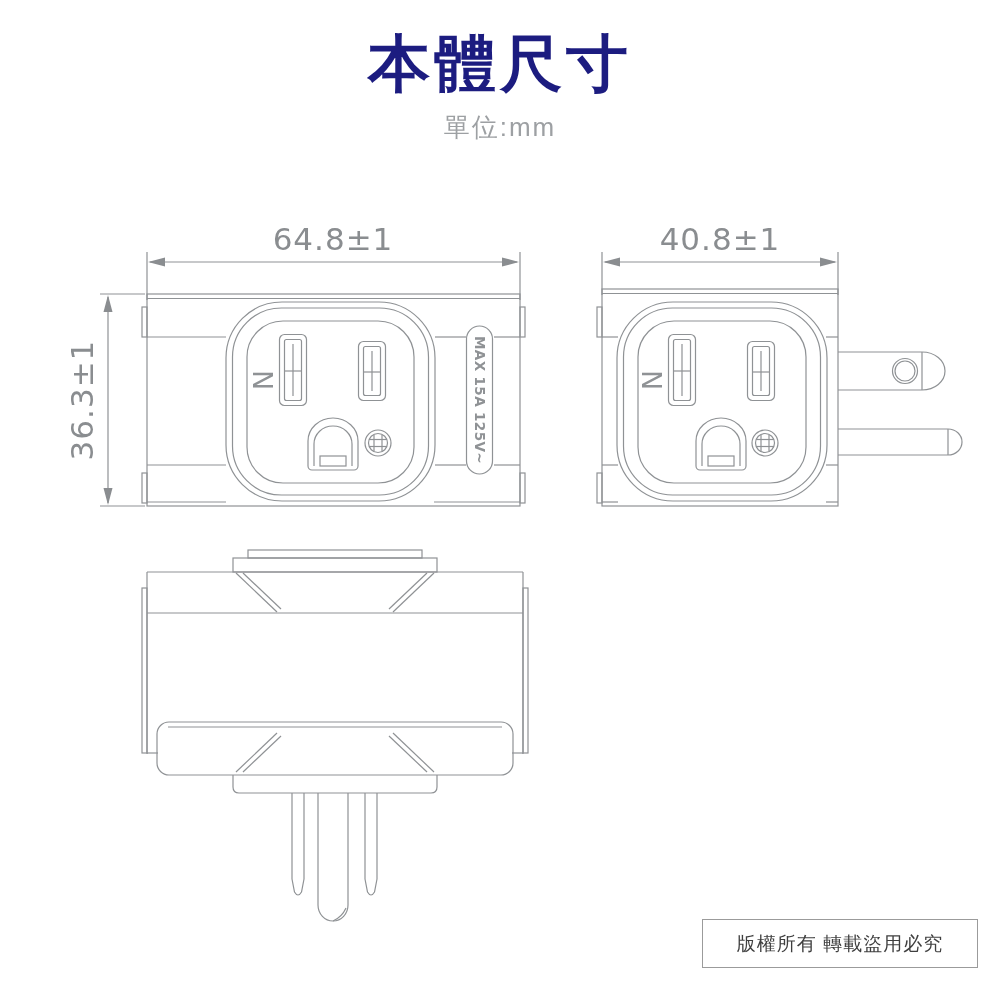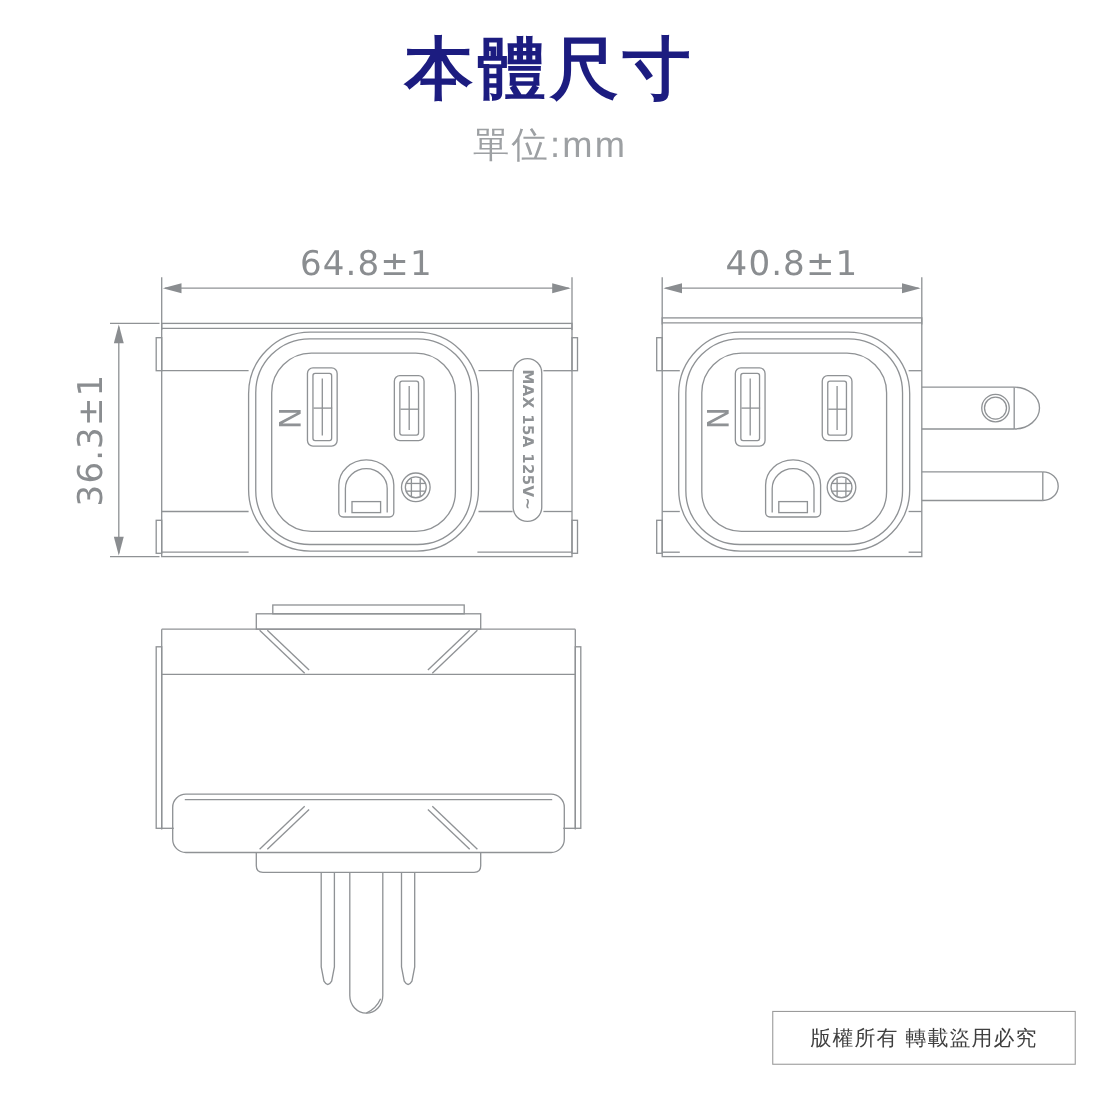--- a/index.html
+++ b/index.html
@@ -1,20 +1,20 @@
 <!DOCTYPE html>
 <html><head>
 <meta charset="utf-8">
 <style>
   html,body{margin:0;padding:0;background:#ffffff;}
   .stage{position:relative;width:987px;height:1000px;background:#ffffff;overflow:hidden;
          font-family:"Liberation Sans","DejaVu Sans",sans-serif;}
   .hdr{position:absolute;left:0;top:0;width:1000px;text-align:center;}
   .title{margin-top:30px;font-size:62px;font-weight:700;letter-spacing:4px;color:#1c1c80;line-height:1.1;}
-  .subtitle{margin-top:12px;font-size:33px;letter-spacing:2px;color:#9da0a3;font-weight:400;}
+  .subtitle{margin-top:12px;font-size:26px;letter-spacing:2px;color:#9da0a3;font-weight:400;}
   svg.draw{position:absolute;left:0;top:0;}
   .ln{stroke:#8f9295;stroke-width:1.2;fill:none;stroke-linecap:butt;}
   .lnr{stroke:#8f9295;stroke-width:1.2;fill:none;}
   .arw{fill:#8a8d90;stroke:none;}
   .dim{fill:#8a8d90;font-size:31px;letter-spacing:1px;font-family:"DejaVu Sans","Liberation Sans",sans-serif;}
   .emb{fill:#8f9295;font-size:27px;font-weight:400;font-family:"DejaVu Sans","Liberation Sans",sans-serif;}
   .rating{fill:#8f9295;font-size:13.5px;font-weight:600;letter-spacing:0.4px;
           font-family:"DejaVu Sans","Liberation Sans",sans-serif;}
   .copy{position:absolute;left:702px;top:919px;width:276px;height:49px;border:1.5px solid #9b9b9b;
         box-sizing:border-box;display:flex;align-items:center;justify-content:center;

